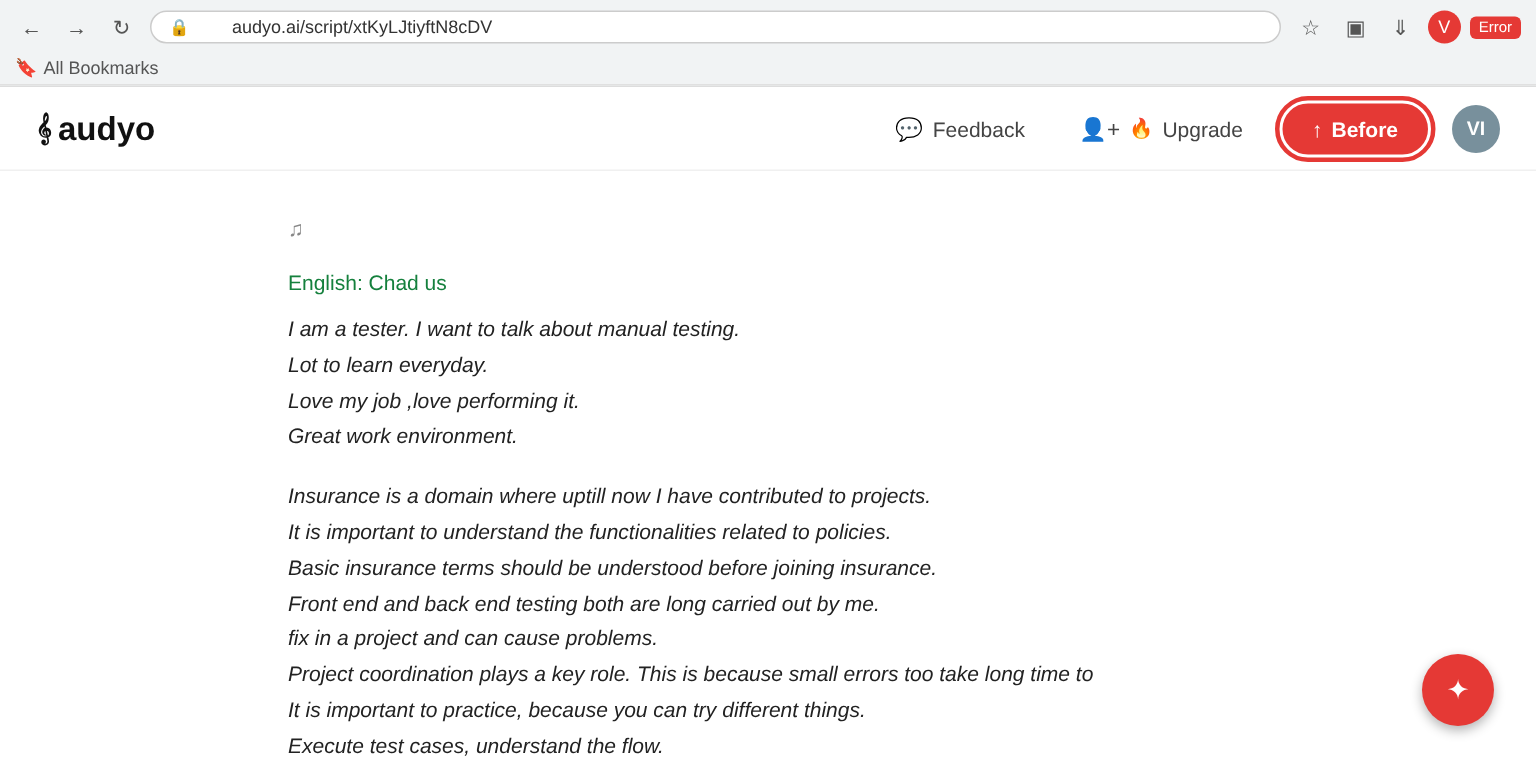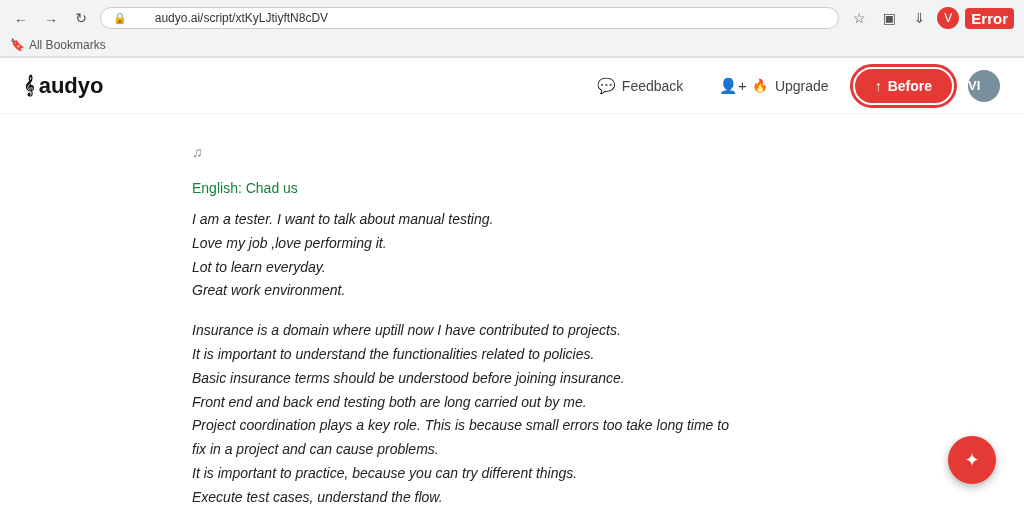--- a/index.html
+++ b/index.html
@@ -22,21 +22,21 @@
       flex: 1; background: #fff; border: 1px solid #ccc; border-radius: 20px;
       padding: 3px 12px; font-size: 12px; color: #333; display: flex; align-items: center; gap: 6px;
     }
     .address-text { flex: 1; font-size: 12px; color: #333; margin-left: 22px; }
     .browser-actions { display: flex; align-items: center; gap: 6px; }
     .browser-action-btn {
       width: 24px; height: 24px; border-radius: 50%; border: none; background: none;
       cursor: pointer; color: #555; font-size: 14px; display: flex; align-items: center; justify-content: center;
     }
     .error-badge {
-      background: #e53935; color: #fff; border-radius: 4px; padding: 2px 6px; font-size: 15px; font-weight: 700;
+      background: #e53935; color: #fff; border-radius: 4px; padding: 2px 6px; font-size: 10px; font-weight: 400;
     }
     .bookmarks-bar {
       background: #f1f3f4; padding: 2px 10px 4px; font-size: 12px; color: #333; display: flex; align-items: center; gap: 4px;
       border-bottom: 1px solid #e0e0e0;
     }
     .bookmarks-bar span { color: #555; }
 
     
     .app-header {
       display: flex; align-items: center; justify-content: space-between;
@@ -48,21 +48,21 @@
       display: flex; align-items: center; gap: 6px; background: none; border: none;
       cursor: pointer; font-size: 14px; color: #444; padding: 6px 10px; border-radius: 6px;
     }
     .share-btn {
       display: flex; align-items: center; gap: 6px; background: #e53935; color: #fff;
       border: 2px solid #e53935; border-radius: 20px; padding: 7px 18px; font-size: 14px;
       font-weight: 600; cursor: pointer; outline: 3px solid #e53935; outline-offset: 2px;
     }
     .avatar {
       width: 32px; height: 32px; border-radius: 50%; background: #78909c;
-      color: #fff; display: flex; align-items: center; justify-content: flex-start;
+      color: #fff; display: flex; align-items: center; justify-content: center;
       font-size: 13px; font-weight: 600; cursor: pointer;
     }
 
     
     .main-content { padding: 30px 60px; max-width: 760px; margin: 0 auto; }
     .branding { display: flex; align-items: center; gap: 6px; color: #888; font-size: 13px; margin-bottom: 20px; }
     .speaker-label { color: #15803d; font-size: 14px; font-weight: 500; margin-bottom: 12px; cursor: pointer; }
     .transcript-line { font-size: 14px; line-height: 1.7; color: #222; font-style: italic; }
     .transcript-para { margin-bottom: 16px; }
 
@@ -127,32 +127,32 @@
 
 <div class="main-content">
   <div class="branding">
     <span style="font-size:14px;">♫</span>
   </div>
 
   <div class="speaker-label">English: Chad us</div>
 
   <div class="transcript-para">
     <div class="transcript-line">I am a tester. I want to talk about manual testing.</div>
+    <div class="transcript-line">Lot to learn everyday.</div>
     <div class="transcript-line">Love my job ,love performing it.</div>
-    <div class="transcript-line">Lot to learn everyday.</div>
     <div class="transcript-line">Great work environment.</div>
   </div>
 
   <div class="transcript-para">
     <div class="transcript-line">Insurance is a domain where uptill now I have contributed to projects.</div>
     <div class="transcript-line">It is important to understand the functionalities related to policies.</div>
     <div class="transcript-line">Basic insurance terms should be understood before joining insurance.</div>
     <div class="transcript-line">Front end and back end testing both are long carried out by me.</div>
+    <div class="transcript-line">fix in a project and can cause problems.</div>
     <div class="transcript-line">Project coordination plays a key role. This is because small errors too take long time to</div>
-    <div class="transcript-line">fix in a project and can cause problems.</div>
     <div class="transcript-line">It is important to practice, because you can try different things.</div>
     <div class="transcript-line">Execute test cases, understand the flow.</div>
 
   </div>
 
 </div>
 
 <button class="fab">
   <span style="font-size:18px;">✦</span>
 </button>

